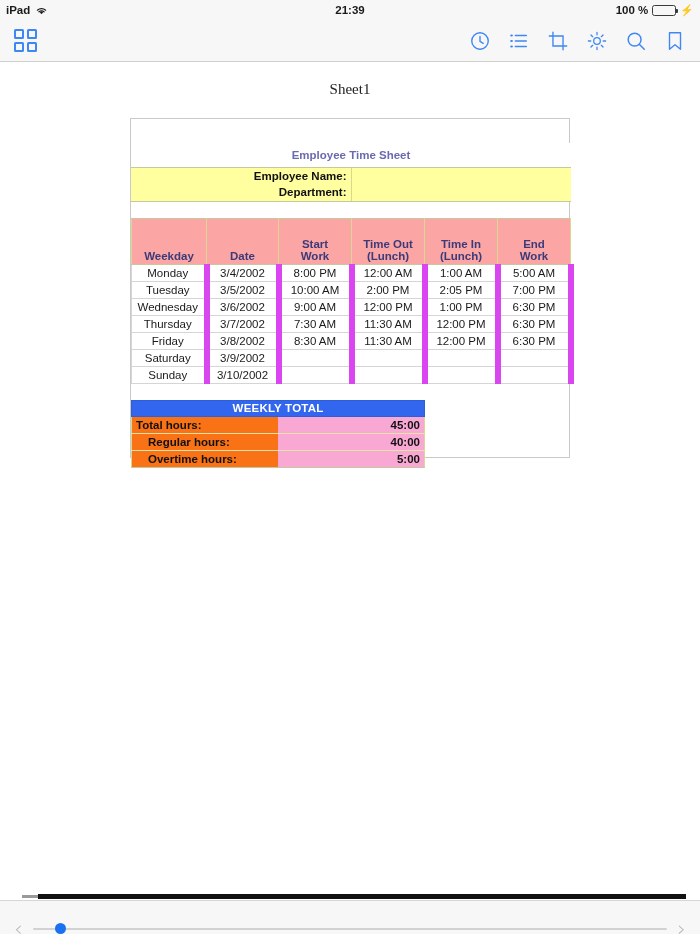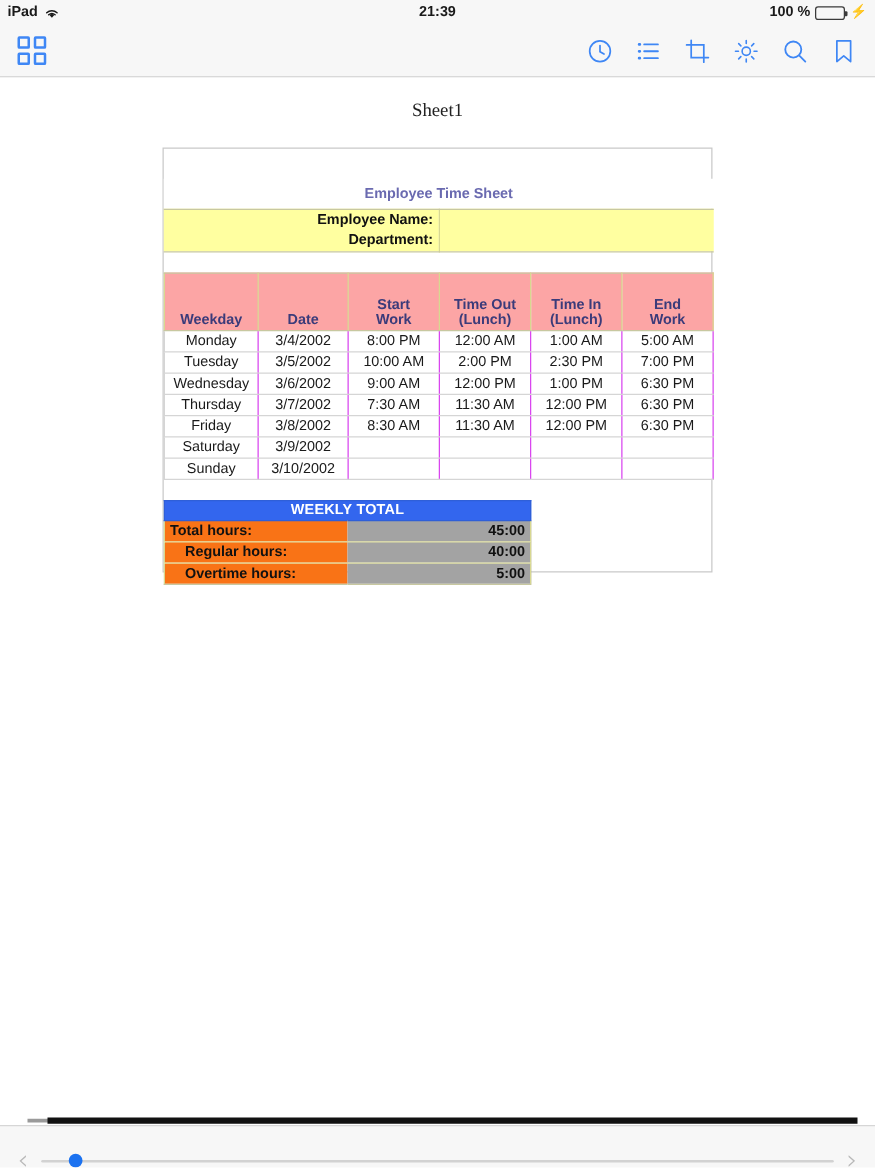--- a/index.html
+++ b/index.html
@@ -158,21 +158,21 @@
   }
   .rowline-strong { border-bottom: 1px solid #c8c8a0; }
 
   
   #grid-table { width: 440px; margin-top: 16px; }
   #grid-table th, #grid-table td {
     font-size: 11.5px;
     text-align: center;
     height: 17px;
     padding: 0 2px;
-    border-right: 1px solid #d946ef;
+    border-right: 6px solid #d946ef;
     border-bottom: 1px solid #d5d5d5;
   }
   #grid-table th {
     background: #fca5a5;
     color: #3b3b7a;
     font-weight: bold;
     line-height: 12px;
     height: 46px;
     vertical-align: bottom;
     padding-bottom: 2px;
@@ -199,21 +199,21 @@
   }
   .tot-lbl {
     background: #f97316;
     font-weight: bold;
     color: #111;
     text-align: left;
     border-left: 1px solid #d8d890;
     border-bottom: 1px solid #e4e4a8;
   }
   .tot-val {
-    background: #a3a3a3;
+    background: #f9a8d4;
     font-weight: bold;
     color: #111;
     text-align: right;
     border-right: 1px solid #d8d890;
     border-bottom: 1px solid #e4e4a8;
     width: 70px;
   }
   .indent { padding-left: 16px !important; }
   .last-tot td { border-bottom: 1px solid #c8c8a0; }
 
@@ -399,21 +399,21 @@
             <td>8:00 PM</td>
             <td>12:00 AM</td>
             <td>1:00 AM</td>
             <td>5:00 AM</td>
           </tr>
           <tr>
             <td>Tuesday</td>
             <td>3/5/2002</td>
             <td>10:00 AM</td>
             <td>2:00 PM</td>
-            <td>2:30 PM</td>
+            <td>2:05 PM</td>
             <td>7:00 PM</td>
           </tr>
           <tr>
             <td>Wednesday</td>
             <td>3/6/2002</td>
             <td>9:00 AM</td>
             <td>12:00 PM</td>
             <td>1:00 PM</td>
             <td>6:30 PM</td>
           </tr>

